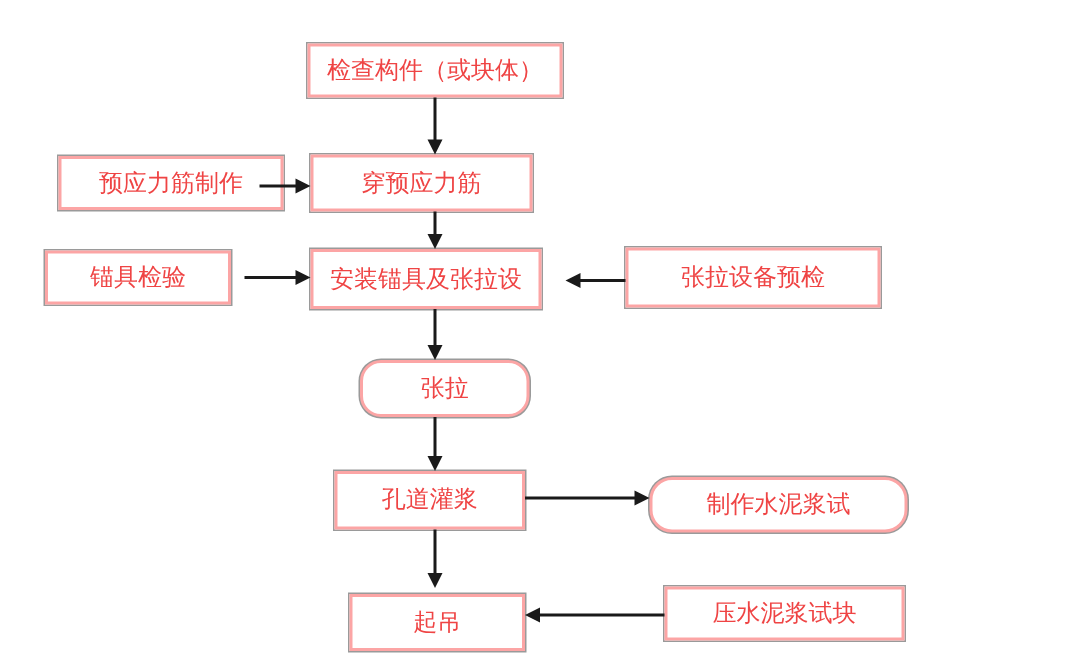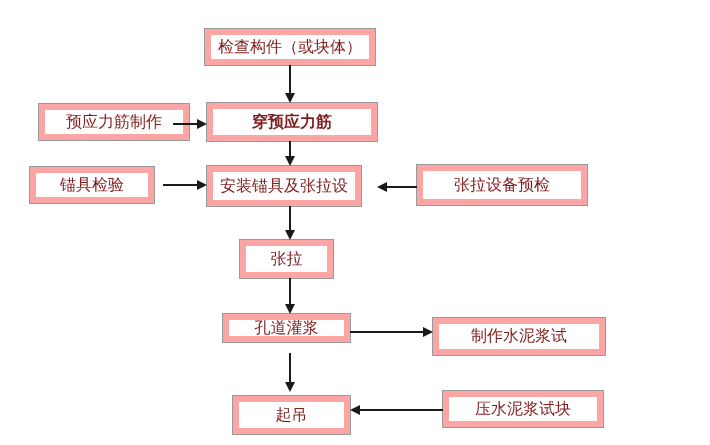--- a/index.html
+++ b/index.html
@@ -12,39 +12,39 @@
     width: 710px;
     height: 445px;
     background: #ffffff;
     font-family: "DejaVu Sans", "Liberation Sans", sans-serif;
     overflow: hidden;
   }
   .box {
     position: absolute;
     box-sizing: border-box;
     background: #ffffff;
-    border: 6px solid #fca5a5;
+    border: 2px solid #fca5a5;
     box-shadow: 0 0 0 1px #9a9a9a;
     display: flex;
     align-items: center;
     justify-content: center;
     font-size: 16px;
-    color: #7f1d1d;
+    color: #ef4444;
     white-space: nowrap;
   }
   
   #box-inspect            { left:205px; top:29px;  width:170px; height:36px; }
   #box-tendon-fab         { left:39px;  top:104px; width:150px; height:36px; }
-  #box-thread-tendon      { left:207px; top:103px; width:170px; height:38px;font-weight:bold; }
+  #box-thread-tendon      { left:207px; top:103px; width:148px; height:38px; }
   #box-anchor-inspect     { left:30px;  top:167px; width:124px; height:36px; }
   #box-install-anchor     { left:207px; top:166px; width:154px; height:40px; }
   #box-equip-precheck     { left:417px; top:165px; width:170px; height:40px;text-align:center; }
-  #box-tension            { left:240px; top:240px; width:93px;  height:38px; }
-  #box-grouting           { left:223px; top:314px; width:127px; height:28px;text-align:right; }
-  #box-make-cement-test   { left:433px; top:318px; width:172px; height:37px; }
+  #box-tension            { left:240px; top:240px; width:113px;  height:38px;border-radius:14px; }
+  #box-grouting           { left:223px; top:314px; width:127px; height:39px;text-align:right; }
+  #box-make-cement-test   { left:433px; top:318px; width:172px; height:37px;border-radius:15px; }
   #box-lifting            { left:233px; top:396px; width:117px; height:38px; }
   #box-press-cement-test  { left:443px; top:391px; width:160px; height:36px; }
 
   
   .line {
     position: absolute;
     background: #1a1a1a;
   }
   .head {
     position: absolute;

